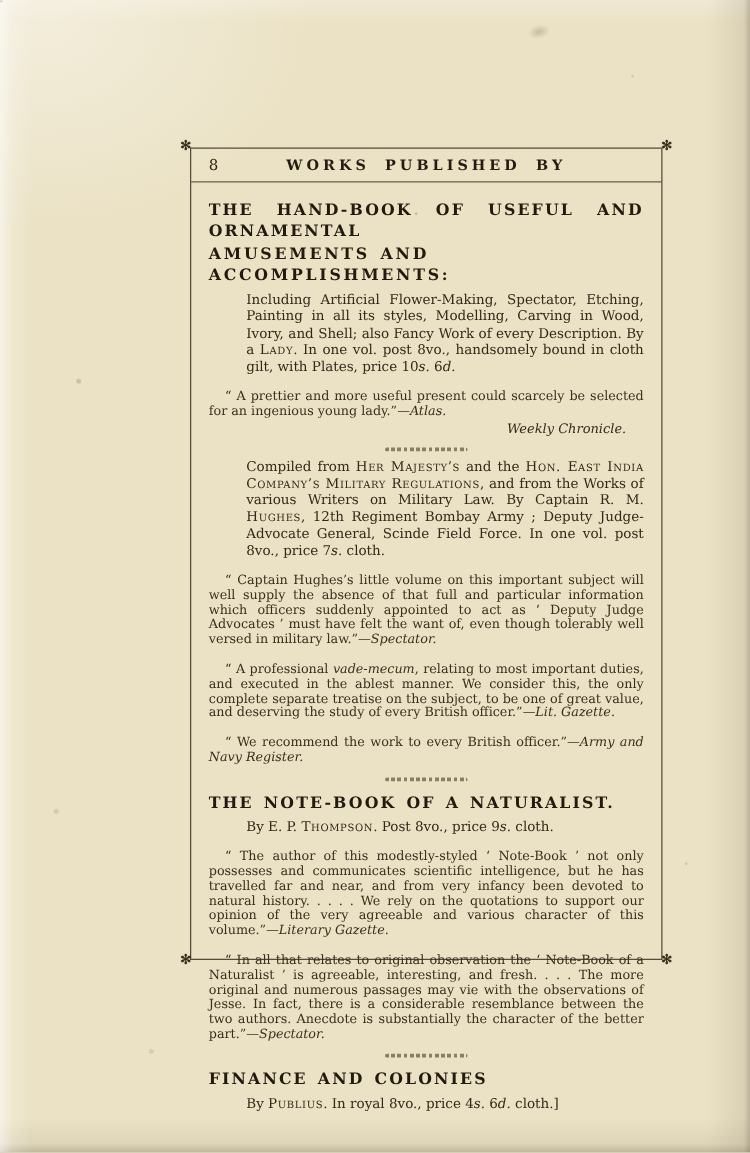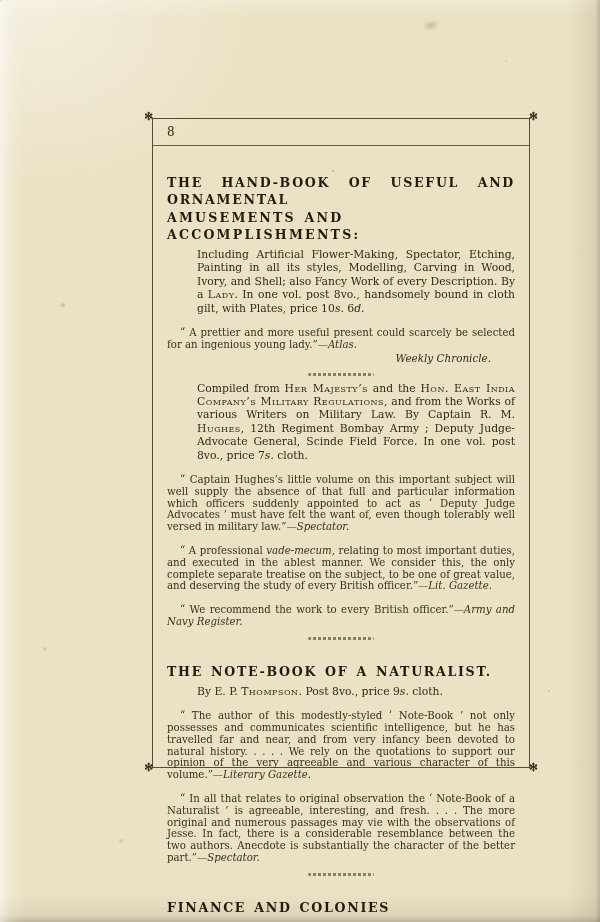--- a/index.html
+++ b/index.html
@@ -38,28 +38,28 @@
   .orn.tl{left:-9px;top:-8px}.orn.tr{right:-9px;top:-8px}
   .orn.bl{left:-9px;bottom:-6px}.orn.br{right:-9px;bottom:-6px}
   .runhead{
     position:relative;height:26px;display:flex;align-items:center;justify-content:center;
     border-bottom:1px solid rgba(58,48,34,.75);
   }
   .pnum{position:absolute;left:14px;font-size:12px;color:#2c2314;}
   .rh-title{font-weight:700;font-size:11.5px;letter-spacing:3.2px;word-spacing:5px;color:#241c10;}
   .content{padding:5px 14px 0;color:#35291a;}
   h2{
-    margin:23px 0 1px;font-size:12.6px;line-height:17px;font-weight:700;color:#221a0e;
+    margin:8px 0 1px;font-size:12.6px;line-height:17px;font-weight:700;color:#221a0e;
     letter-spacing:1.7px;word-spacing:2px;
   }
   .t-just{text-align:justify;text-align-last:justify;margin-bottom:0;}
   .t-center{margin-top:1px;letter-spacing:2.2px;}
   .desc{margin:5px 0 3px 30px;font-size:10.8px;line-height:13.4px;text-align:justify;color:#33281a;}
   .quote{margin:12px 0 0;font-size:10.2px;line-height:11.8px;text-align:justify;text-indent:13px;color:#3a2e1e;}
-  .attrib{margin:1px 24px 0 0;text-align:right;font-size:10.4px;color:#33281a;}
+  .attrib{margin:1px 14px 0 0;text-align:right;font-size:10.4px;color:#33281a;}
   .i{font-style:italic;}
   .sc{font-variant:small-caps;letter-spacing:.5px;}
   .divider{
     width:66px;height:3px;margin:9px auto 6px;opacity:.65;
     background:repeating-linear-gradient(90deg, #55492f 0 3px, rgba(0,0,0,0) 3px 5px);
     border-radius:2px;
   }
 </style>
 </head>
 <body>
@@ -69,20 +69,21 @@
   <div class="smudge"></div>
 
   <div class="frame">
     <span class="orn tl">✻</span>
     <span class="orn tr">✻</span>
     <span class="orn bl">✻</span>
     <span class="orn br">✻</span>
 
     <div class="runhead">
       <span class="pnum">8</span>
+      <span class="rh-title">WORKS PUBLISHED BY</span>
     </div>
 
     <div class="content">
 
       <section>
         <h2 class="t-just">THE HAND-BOOK OF USEFUL AND ORNAMENTAL</h2>
         <h2 class="t-center">AMUSEMENTS AND ACCOMPLISHMENTS:</h2>
         <p class="desc"><span>Including Artificial Flower-Making, Spectator, Etching, Painting in all its styles, Modelling, Carving in Wood, Ivory, and Shell; also Fancy Work of every Description.  By a </span><span class="sc">Lady</span><span>.  In one vol. post 8vo., handsomely bound in cloth gilt, with Plates, price 10</span><span class="i">s.</span><span> 6</span><span class="i">d.</span></p>
         <p class="quote"><span><span>“ A prettier and more useful present could scarcely be selected for an ingenious young lady.”</span></span><span class="i">—Atlas.</span></p>
         <p class="attrib i">Weekly Chronicle.</p>

